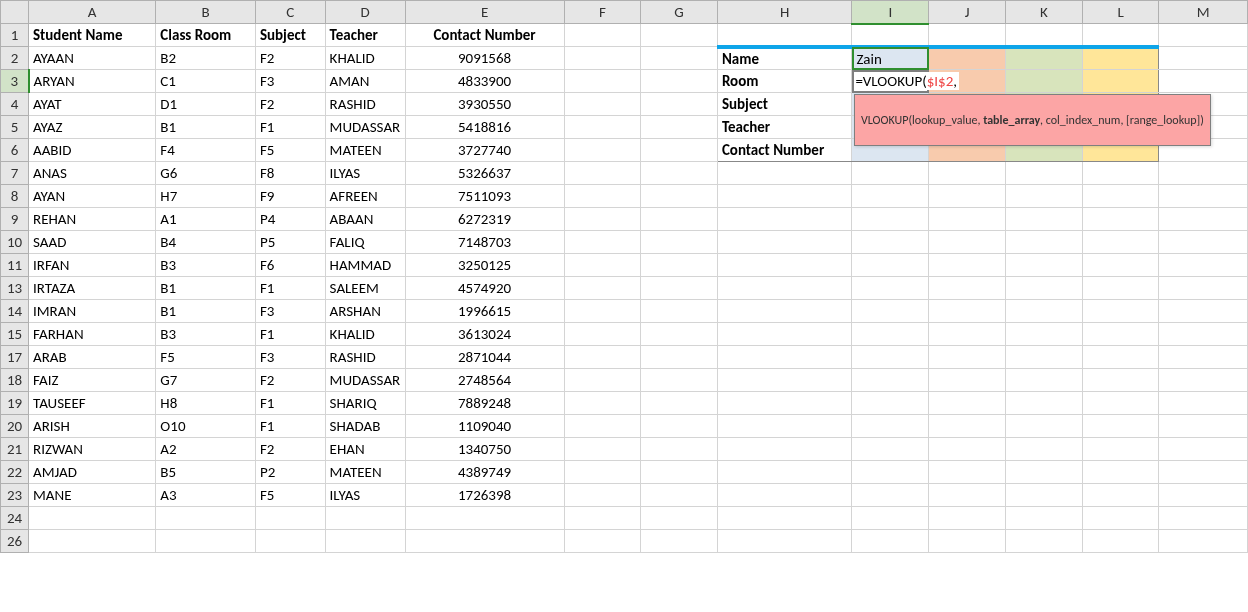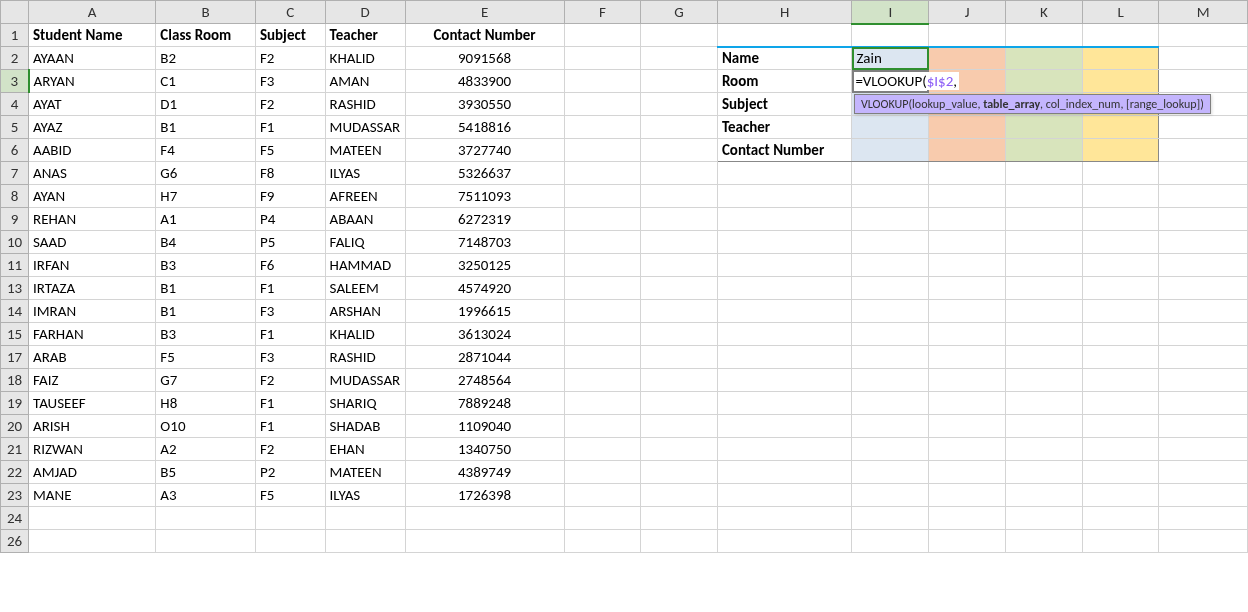--- a/index.html
+++ b/index.html
@@ -14,40 +14,40 @@
   .num  { text-align:center; }
   
   .lk-blue   { background:#dce6f1; }
   .lk-orange { background:#f8cbad; }
   .lk-green  { background:#d8e4bc; }
   .lk-yellow { background:#ffe699; }
   
   .active-cell { outline:2px solid #2f8f2f; outline-offset:-2px; position:relative; }
   
   .editing-cell { outline:2px solid #7f7f7f; outline-offset:-2px; background:#fff; font-family:Calibri, Arial, sans-serif; }
-  .ref-colored { color:#8b5cf6; }
+  .ref-colored { color:#ef4444; }
   
   .tooltip {
     position:absolute;
-    background:#c4b5fd;
+    background:#fca5a5;
     border:1px solid #7f7f7f;
     font-size:12px;
-    padding:2px 6px;
+    padding:18px 6px;
     color:#333;
     box-shadow:1px 1px 3px rgba(0,0,0,.15);
     white-space:nowrap;
     z-index:10;
   }
   .tooltip b { font-weight:bold; }
   
   .cA{width:128px} .cB{width:100px} .cC{width:70px} .cD{width:80px} .cE{width:160px}
   .cF{width:78px} .cG{width:78px} .cH{width:135px}
   .cI{width:78px} .cJ{width:78px} .cK{width:78px} .cL{width:78px} .cM{width:90px}
   
-  .grp-top    { border-top:2px solid #0ea5e9; }
+  .grp-top    { border-top:4px solid #0ea5e9; }
   .grp-bottom { border-bottom:1px solid #888; }
   .grp-left   { border-left:1px solid #888; }
   .grp-right  { border-right:1px solid #888; }
   
   th.colhead.sel { background:#d2e3c8; border-bottom:2px solid #2f8f2f; }
   th.rowhead.sel { background:#d2e3c8; border-right:2px solid #2f8f2f; }
 </style>
 </head>
 <body>
 

